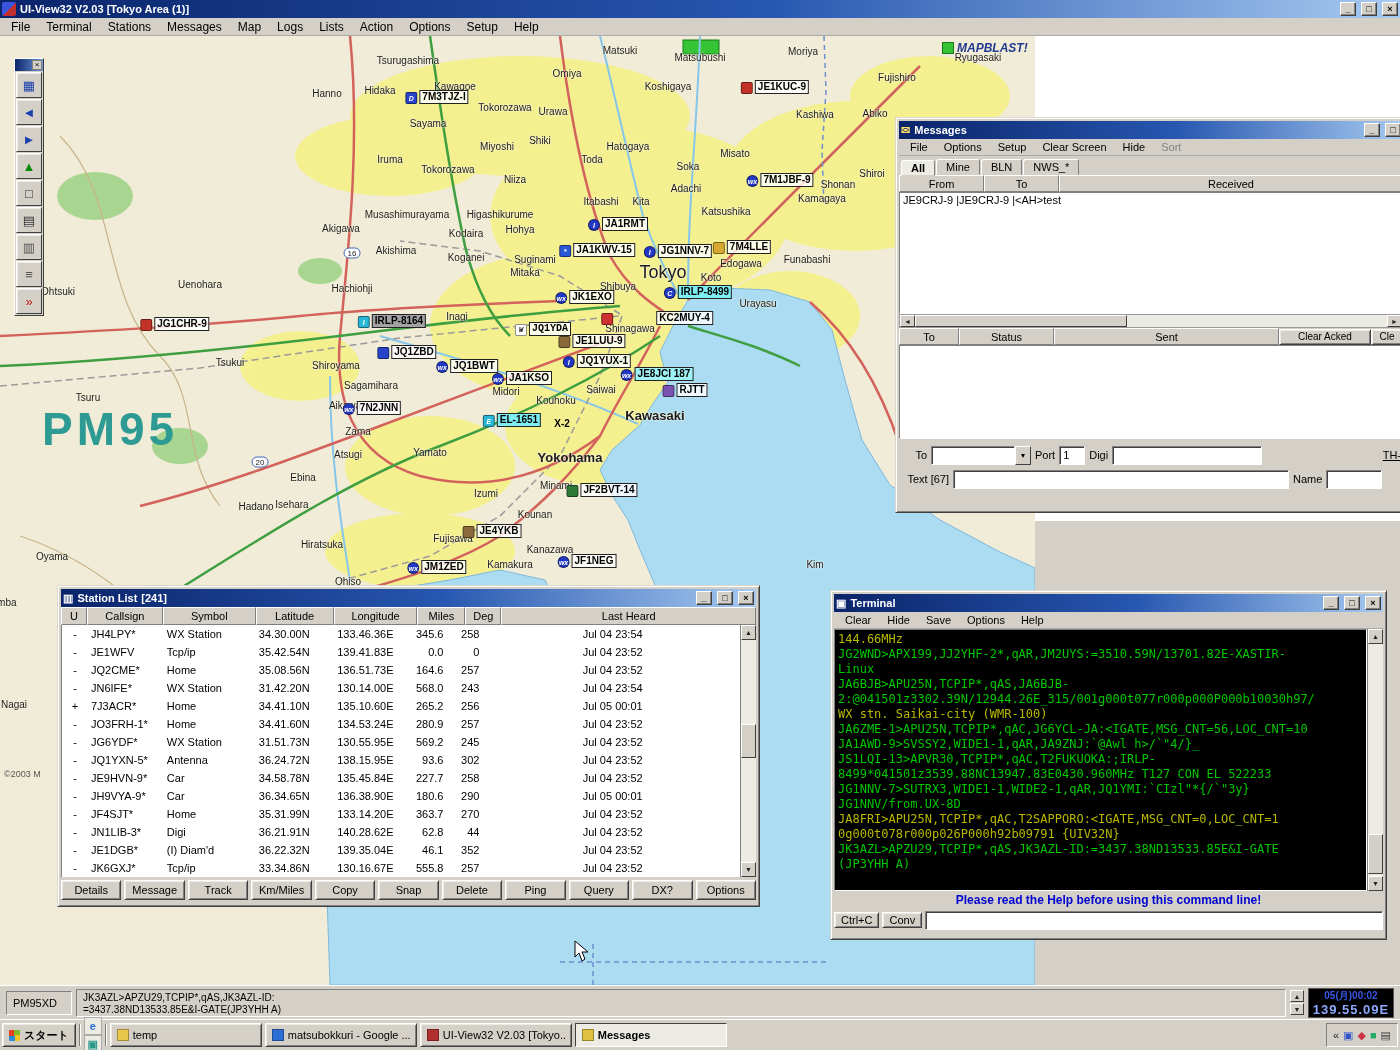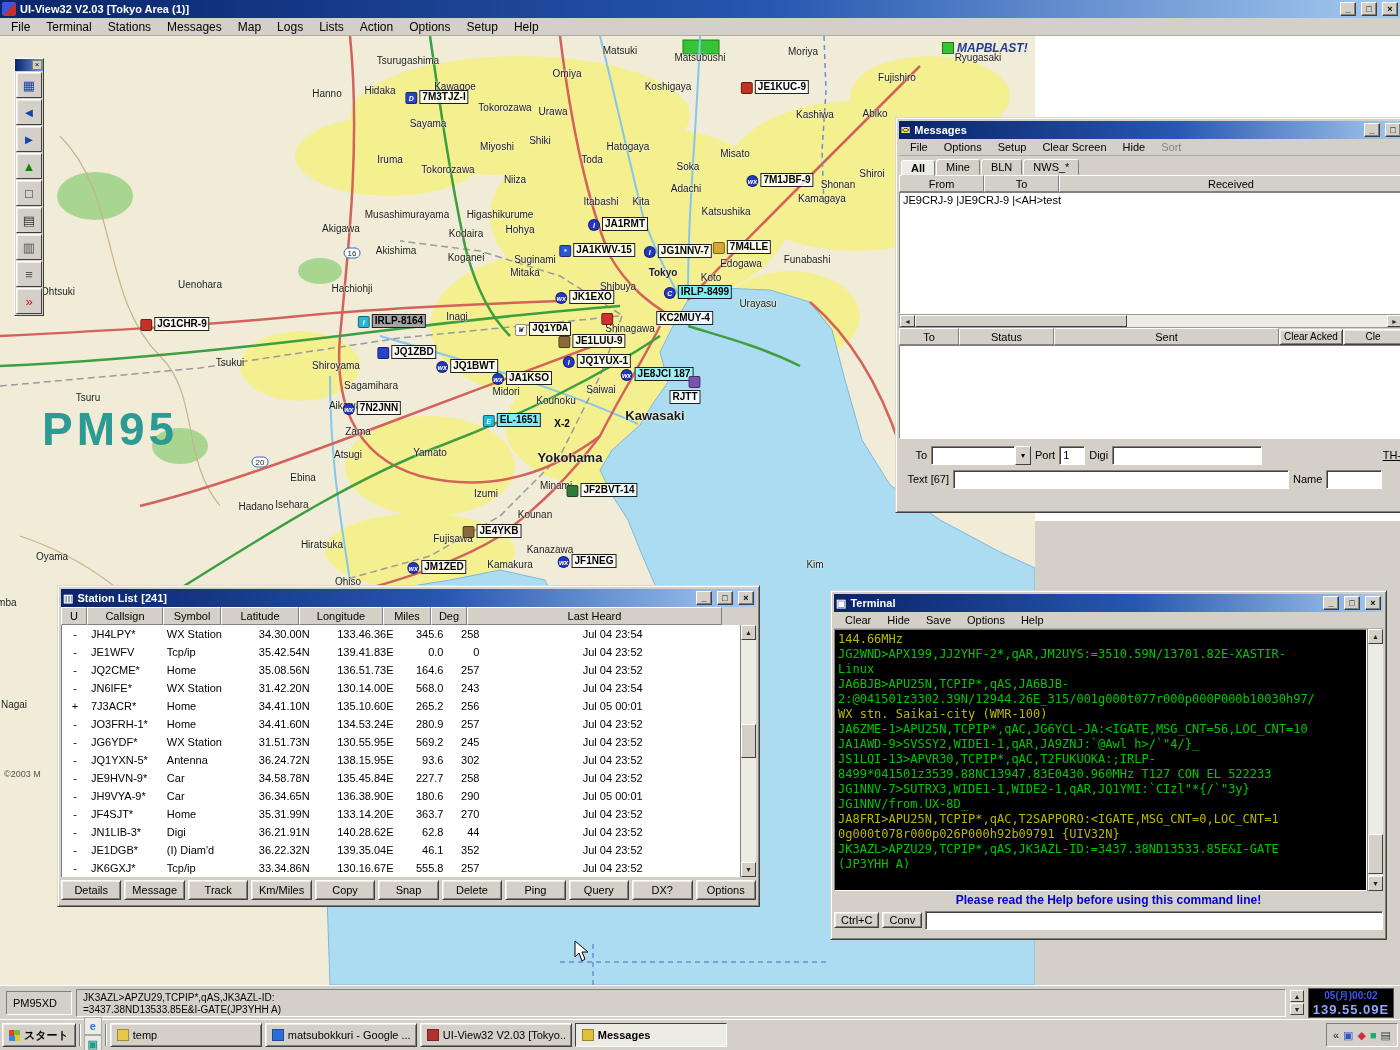--- a/index.html
+++ b/index.html
@@ -51,21 +51,21 @@
 .sl-row div:nth-child(1){width:26px;text-align:center}
 .sl-row div:nth-child(2){width:76px;padding-left:3px}
 .sl-row div:nth-child(3){width:76px;padding-left:3px}
 .sl-row div:nth-child(4){width:78px;text-align:right;padding-right:8px}
 .sl-row div:nth-child(5){width:84px;text-align:right;padding-right:8px}
 .sl-row div:nth-child(6){width:48px;text-align:right;padding-right:6px}
 .sl-row div:nth-child(7){width:36px;text-align:right;padding-right:6px}
 .sl-row div:nth-child(8){width:255px;text-align:center}
 .sl-header .hdrcell:nth-child(1){width:26px}
 .sl-header .hdrcell:nth-child(2){width:76px}
-.sl-header .hdrcell:nth-child(3){width:58px}
+.sl-header .hdrcell:nth-child(3){width:93px}
 .sl-header .hdrcell:nth-child(4){width:78px}
 .sl-header .hdrcell:nth-child(5){width:84px}
 .sl-header .hdrcell:nth-child(6){width:48px}
 .sl-header .hdrcell:nth-child(7){width:36px}
 .sl-header .hdrcell:nth-child(8){width:255px}
 .sl-header .hdrcell:nth-child(9){flex:1}
 .sl-buttons{display:flex;gap:3px;margin-top:3px}
 .sl-buttons .btn{flex:1;padding:2px 2px;height:20px}
 
 #messages-win{left:895px;top:117px;width:512px;height:396px;z-index:20}
@@ -225,21 +225,21 @@
         <span class="city" style="left: 466px; top: 197px;">Kodaira</span>
         <span class="city" style="left: 520px; top: 193px;">Hohya</span>
         <span class="city" style="left: 601px; top: 165px;">Itabashi</span>
         <span class="city" style="left: 641px; top: 165px;">Kita</span>
         <span class="city" style="left: 807px; top: 223px;">Funabashi</span>
         <span class="city" style="left: 741px; top: 227px;">Edogawa</span>
         <span class="city" style="left: 396px; top: 214px;">Akishima</span>
         <span class="city" style="left: 466px; top: 221px;">Koganei</span>
         <span class="city" style="left: 535px; top: 223px;">Suginami</span>
         <span class="city" style="left: 525px; top: 236px;">Mitaka</span>
-        <span class="city" style="left: 663px; top: 236px; font-size: 10px; font-weight: bold;">Tokyo</span>
+        <span class="city" style="left: 663px; top: 236px; font-size: 18px; font-weight: normal;">Tokyo</span>
         <span class="city" style="left: 352px; top: 252px;">Hachiohji</span>
         <span class="city" style="left: 618px; top: 250px;">Shibuya</span>
         <span class="city" style="left: 711px; top: 241px;">Koto</span>
         <span class="city" style="left: 758px; top: 267px;">Urayasu</span>
         <span class="city" style="left: 457px; top: 280px;">Inagi</span>
         <span class="city" style="left: 630px; top: 292px;">Shinagawa</span>
         <span class="city" style="left: 58px; top: 255px;">Ohtsuki</span>
         <span class="city" style="left: 200px; top: 248px;">Uenohara</span>
         <span class="city" style="left: 88px; top: 361px;">Tsuru</span>
         <span class="city" style="left: 230px; top: 326px;">Tsukui</span>
@@ -366,21 +366,21 @@
         <span class="stn" style="left: 657px; top: 338px;">
           <i class="stn-ic" style="background: rgb(34, 55, 196);">wx</i>
           <b class="stn-lb" style="background: rgb(159, 242, 245);">JE8JCI 187</b>
         </span>
 
         <span class="stn" style="left: 522px; top: 342px;">
           <i class="stn-ic" style="background: rgb(34, 55, 196);">wx</i>
           <b class="stn-lb">JA1KSO</b>
         </span>
 
-        <span class="stn" style="left: 685px; top: 354px; flex-direction: column;">
+        <span class="stn" style="left: 685px; top: 354px;">
           <i class="stn-ic" style="background: rgb(122, 82, 176); border-radius: 2px;"></i>
           <b class="stn-lb">RJTT</b>
         </span>
 
         <span class="stn" style="left: 372px; top: 372px;">
           <i class="stn-ic" style="background: rgb(34, 55, 196);">wx</i>
           <b class="stn-lb">7N2JNN</b>
         </span>
 
         <span class="stn" style="left: 512px; top: 384px;">
@@ -712,21 +712,21 @@
       <div class="scroll-btn">◄</div>
       <div class="track">
           <div class="thumb" style="left:0;width:45%"></div>
         </div>
       <div class="scroll-btn">►</div>
     </div>
     <div class="msg-hdr">
       <div class="hdrcell" style="width:60px;height:17px">To</div>
       <div class="hdrcell" style="width:95px;height:17px">Status</div>
       <div class="hdrcell" style="width:225px;height:17px">Sent</div>
-      <button class="btn" style="height:16px;font-size:10px;padding:0 4px">Clear Acked</button>
+      <button class="btn" style="height:16px;font-size:10px;padding:0 18px">Clear Acked</button>
       <button class="btn" style="height:16px;font-size:10px;padding:0 4px;flex:1">Cle</button>
     </div>
     <div class="msg-list" style="height:94px"></div>
     <div class="msg-form">
       <div class="frow">
         <span style="width:26px;text-align:right">To</span>
         <span class="combo">
             <input class="field cfield" style="">
             <span class="cbtn">▼</span>
           </span>

